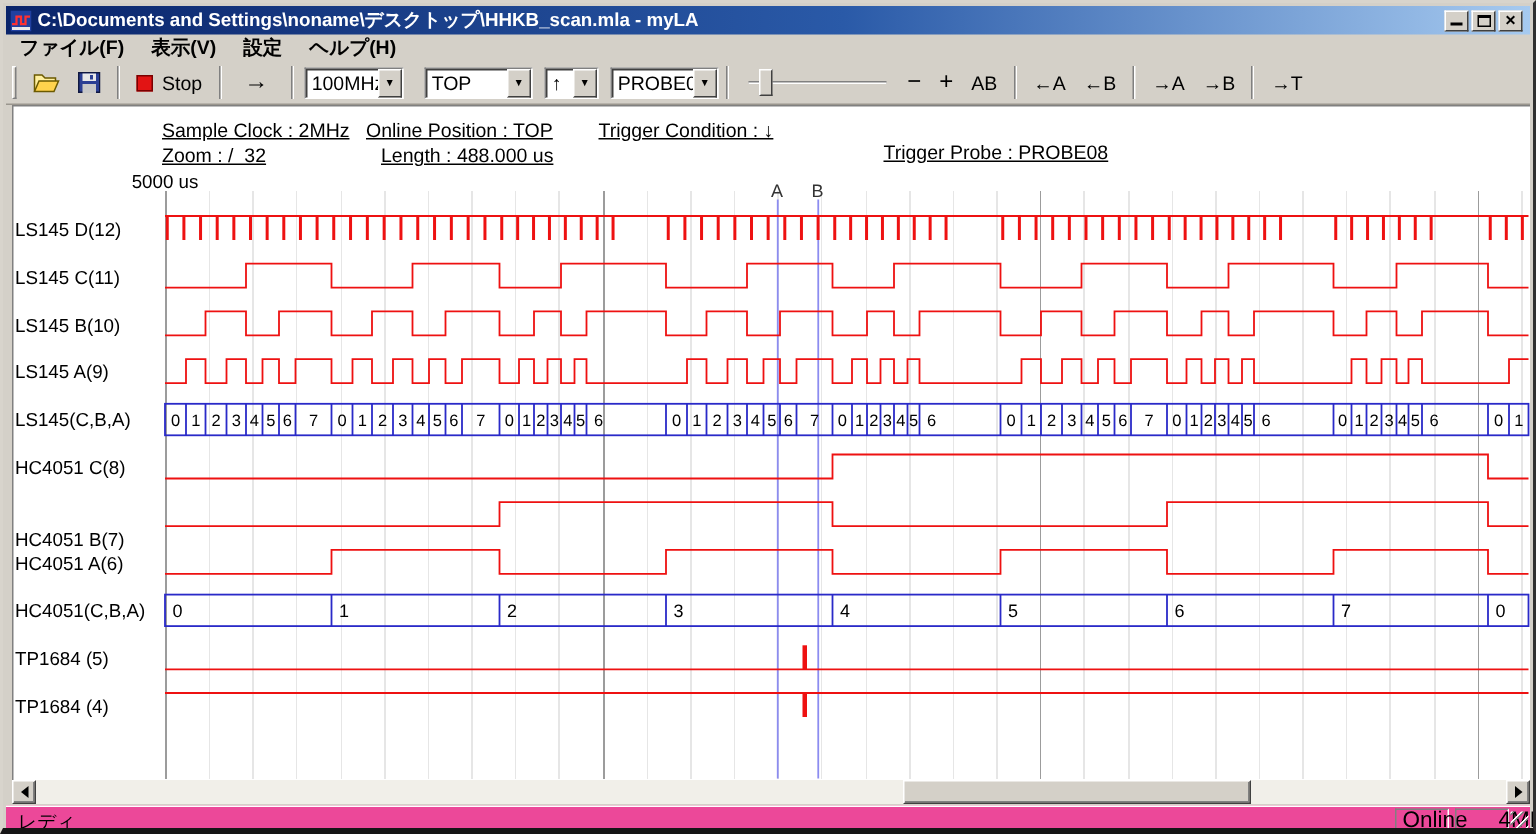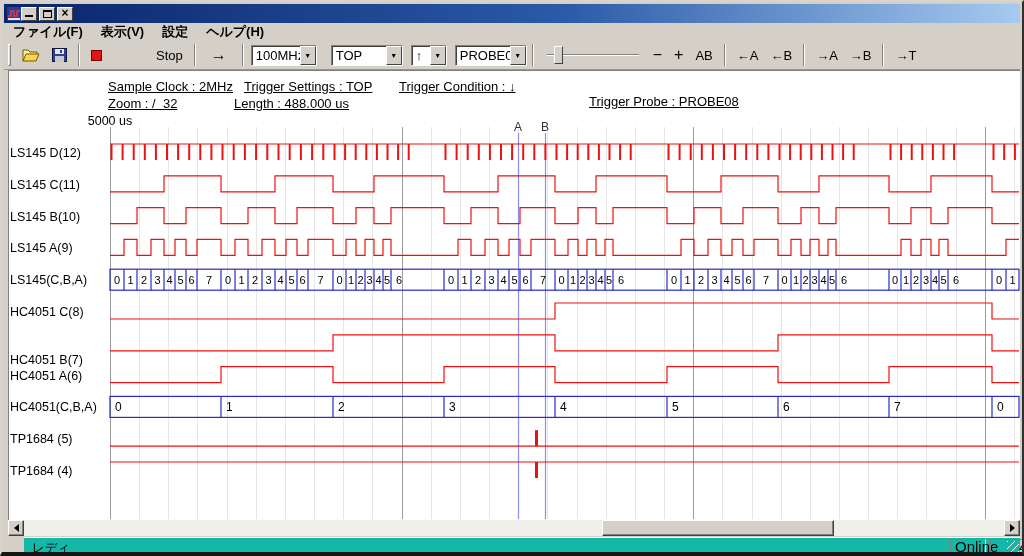--- a/index.html
+++ b/index.html
@@ -21,21 +21,21 @@
   .glyph-close{font-size:12px;font-weight:bold;margin-top:-1px;}
   
   .menubar{position:absolute;left:2px;top:21px;right:2px;height:18px;display:flex;align-items:center;font-size:13px;}
   .menuitem{padding:1px 9px;font-weight:bold;}
   
   .toolbar{position:absolute;left:2px;top:39px;right:2px;height:29px;display:flex;align-items:center;
            padding-left:3px;border-bottom:1px solid #9a968e;}
   .tgrip{width:3px;height:22px;border:1px solid;border-color:#fff #808080 #808080 #fff;margin:0 5px 0 1px;}
   .sep{width:2px;height:22px;border-left:1px solid #808080;border-right:1px solid #fff;margin:0 5px;}
   .tbtn{height:22px;background:transparent;border:none;font-size:13px;color:#000;
-        display:flex;align-items:center;justify-content:center;padding:0 6px;font-family:"Liberation Sans",sans-serif;gap:48px;}
+        display:flex;align-items:center;justify-content:center;padding:0 6px;font-family:"Liberation Sans",sans-serif;}
   .stopsq{width:11px;height:11px;background:#e21414;border:1px solid #7a0000;margin-right:6px;display:inline-block;}
   .run{font-size:16px;font-weight:bold;padding:0 10px;}
   .pm{font-size:16px;}
   .combo{height:21px;background:#fff;border:1px solid;border-color:#808080 #fff #fff #808080;
          box-shadow:inset 1px 1px 0 #404040;display:flex;align-items:stretch;}
   .cval{flex:1;font-size:13px;padding:2px 2px 0 4px;white-space:nowrap;overflow:hidden;}
   .dbtn{width:16px;background:#d4d0c8;border:1px solid;border-color:#fff #404040 #404040 #fff;
         display:flex;align-items:center;justify-content:center;font-size:7px;color:#000;}
   .w64{width:66px;margin-left:2px;} .w70{width:72px;margin-left:14px;} .w34{width:36px;margin-left:8px;} .w72{width:72px;margin-left:8px;}
   .slider{position:relative;width:96px;height:22px;margin:0 6px;}
@@ -53,40 +53,41 @@
   
   .hscroll{position:absolute;left:6px;top:518px;width:1012px;height:16px;background:#f1efe9;}
   .sbtn{position:absolute;top:0;width:16px;height:16px;background:#d4d0c8;border:1px solid;
         border-color:#fff #404040 #404040 #fff;box-shadow:inset -1px -1px 0 #808080;
         display:flex;align-items:center;justify-content:center;}
   .tri-l{width:0;height:0;border:4px solid transparent;border-right:5px solid #000;margin-left:-4px;}
   .tri-r{width:0;height:0;border:4px solid transparent;border-left:5px solid #000;margin-right:-4px;}
   .sthumb{position:absolute;left:594px;top:0;width:232px;height:16px;background:#d4d0c8;
           border:1px solid;border-color:#fff #404040 #404040 #fff;box-shadow:inset -1px -1px 0 #808080;}
   
-  .statusbar{position:absolute;left:2px;top:535px;right:2px;height:17px;background:#14b8a6;
-             border-top:1px solid #fff;font-size:12.5px;margin-left:20px;}
+  .statusbar{position:absolute;left:2px;top:535px;right:2px;height:17px;background:#ec4899;
+             border-top:1px solid #fff;font-size:12.5px;}
   .ready{position:absolute;left:8px;top:2px;}
   .spanel{position:absolute;top:1px;height:15px;border:1px solid;border-color:#808080 #fff #fff #808080;
           padding:0 4px;font-size:15px;line-height:14px;}
   .p-online{left:926px;width:36px;} .p-mem{left:966px;width:36px;padding-left:28px;}
   .sgrip{position:absolute;right:1px;bottom:1px;width:12px;height:12px;
          background:repeating-linear-gradient(135deg,#fff 0 1px,#808080 1px 2px,transparent 2px 5px);}
 </style>
 </head>
 <body>
 
 <div id="win">
 
   <div class="titlebar">
     <svg width="14" height="14" viewBox="0 0 14 14">
       <rect x="0" y="0" width="14" height="14" fill="#2040a0"></rect>
       <polyline points="1,9 4,9 4,4 7,4 7,9 10,9 10,4 13,4" fill="none" stroke="#ff3030" stroke-width="1.5"></polyline>
       <rect x="1" y="11" width="12" height="2" fill="#e8e8e8"></rect>
     </svg>
+    <span class="titletext">C:\Documents and Settings\noname\デスクトップ\HHKB_scan.mla - myLA</span>
     <span class="wbtns">
       <button class="wbtn">
           <span class="glyph-min"></span>
         </button>
       <button class="wbtn">
           <span class="glyph-max"></span>
         </button>
       <button class="wbtn">
           <span class="glyph-close">×</span>
         </button>
@@ -155,25 +156,25 @@
     <button class="tbtn">→A</button>
     <button class="tbtn">→B</button>
     <div class="sep"></div>
     <button class="tbtn">→T</button>
   </div>
 
   <div class="content"></div>
 
   <div class="overlay">
     <span class="itext" style="left:106px;top:77px">Sample Clock : 2MHz</span>
-    <span class="itext" style="left:242px;top:77px">Trigger Settings : TOP</span>
+    <span class="itext" style="left:242px;top:77px">Online Position : TOP</span>
     <span class="itext" style="left:397px;top:77px">Trigger Condition : ↓</span>
     <span class="itext" style="left:587px;top:92px">Trigger Probe : PROBE08</span>
     <span class="itext" style="left:106px;top:94px">Zoom : /  32</span>
-    <span class="itext" style="left:232px;top:94px">Length : 488.000 us</span>
+    <span class="itext" style="left:252px;top:94px">Length : 488.000 us</span>
     <span class="ruler">5000 us</span>
     <div class="rlabel" style="top:144px">LS145 D(12)</div>
     <div class="rlabel" style="top:176px">LS145 C(11)</div>
     <div class="rlabel" style="top:208px">LS145 B(10)</div>
     <div class="rlabel" style="top:239px">LS145 A(9)</div>
     <div class="rlabel" style="top:271px">LS145(C,B,A)</div>
     <div class="rlabel" style="top:303px">HC4051 C(8)</div>
     <div class="rlabel" style="top:351px">HC4051 B(7)</div>
     <div class="rlabel" style="top:367px">HC4051 A(6)</div>
     <div class="rlabel" style="top:398px">HC4051(C,B,A)</div>

